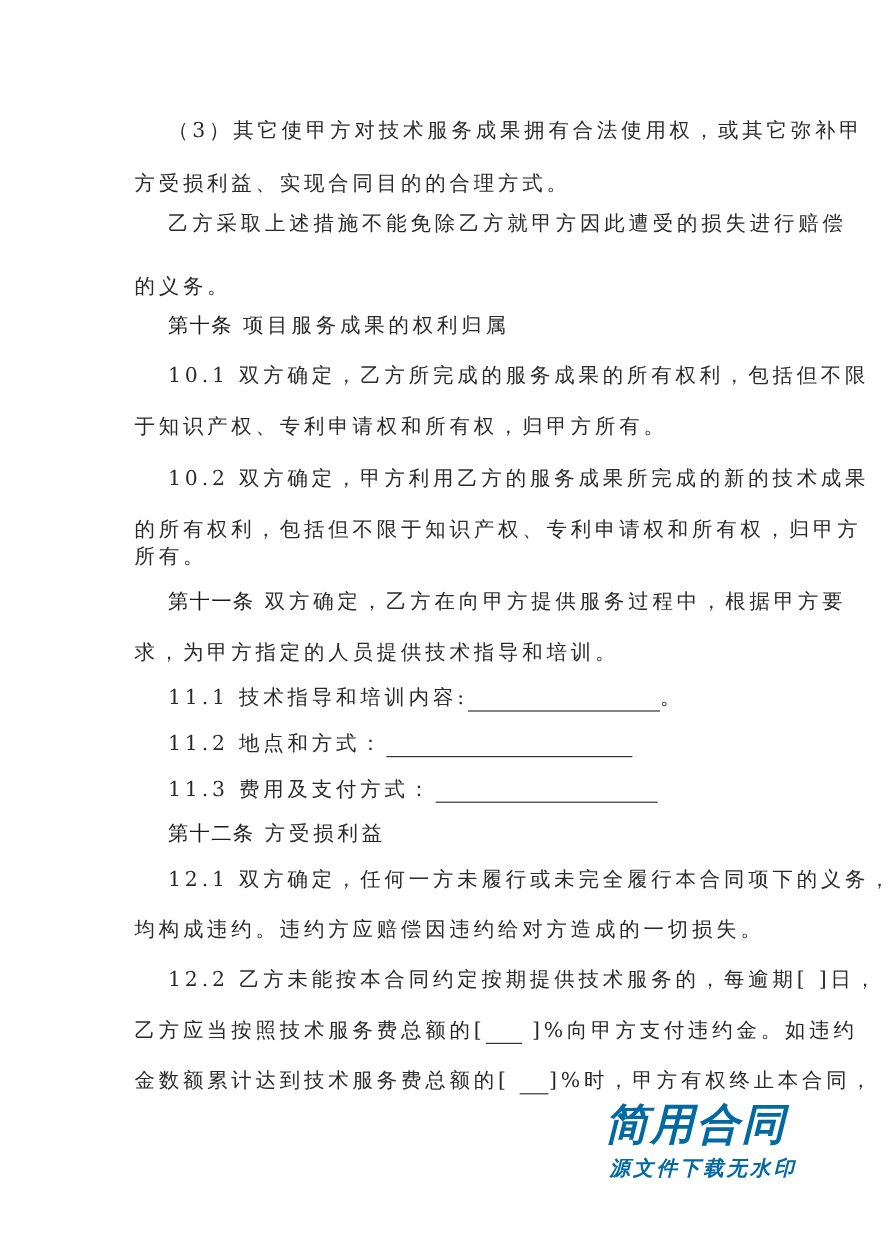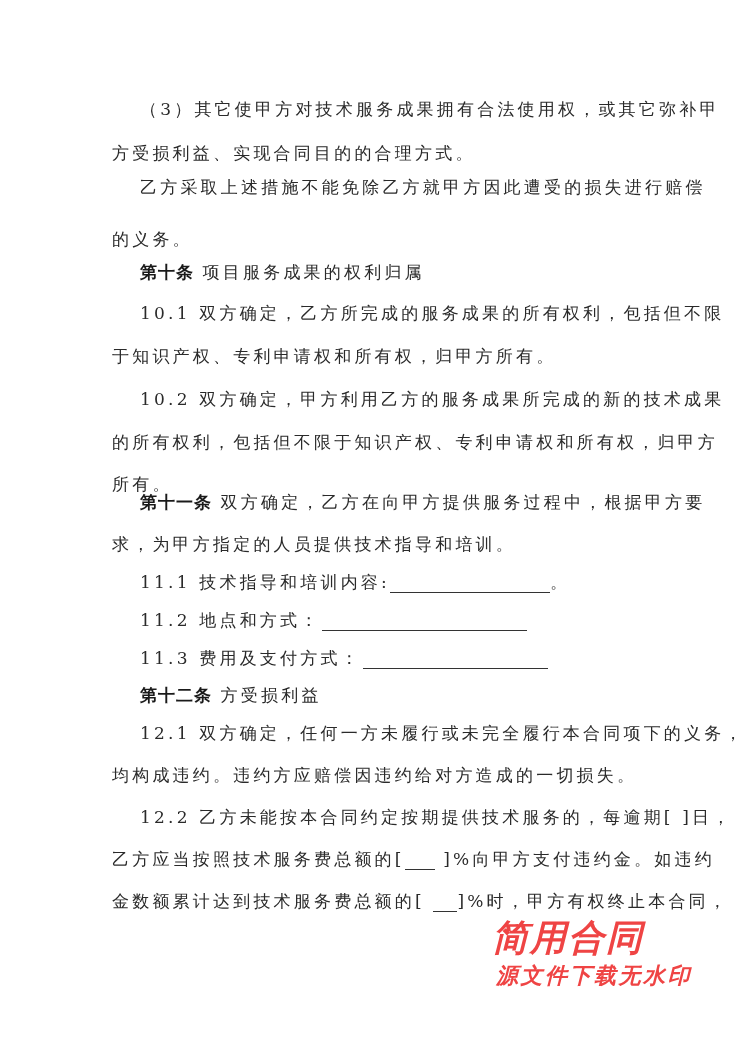--- a/index.html
+++ b/index.html
@@ -26,78 +26,79 @@
       left: 112px;
       width: 520px;
       font-size: 17px;
       line-height: 22px;
       letter-spacing: 3.2px;
       white-space: nowrap;
     }
     .line.indent { left: 140px; }
     .bold {
       font-family: "DejaVu Sans", "Liberation Sans", sans-serif;
-      font-weight: bold;
+      font-weight: normal;
       letter-spacing: 1px;
       color: #1a1a1a;
     }
     .blank {
       display: inline-block;
       border-bottom: 1.3px solid #333;
       height: 18px;
       vertical-align: bottom;
     }
     .bracket-blank {
       display: inline-block;
       border-bottom: 1.3px solid #333;
       height: 16px;
       vertical-align: bottom;
     }
     .watermark {
       position: absolute;
-      left: 492px;
+      left: 504px;
       top: 918px;
-      color: #ef4444;
+      color: #0369a1;
       font-family: "DejaVu Sans", "Liberation Sans", sans-serif;
       font-style: italic;
       font-weight: bold;
       user-select: none;
     }
     .watermark .wm-title {
       font-size: 36px;
       letter-spacing: 2px;
       line-height: 40px;
     }
     .watermark .wm-sub {
-      font-size: 22px;
+      font-size: 17px;
       letter-spacing: 2.5px;
       line-height: 24px;
       margin-top: 6px;
       margin-left: 4px;
+      font-family: Liberation Mono, monospace;
     }
   </style>
 </head>
 <body>
 
 <div class="page">
 
   <div class="line indent" style="top:98px;">（3）其它使甲方对技术服务成果拥有合法使用权，或其它弥补甲</div>
   <div class="line" style="top:142px;">方受损利益、实现合同目的的合理方式。</div>
 
   <div class="line indent" style="top:176px;">乙方采取上述措施不能免除乙方就甲方因此遭受的损失进行赔偿</div>
   <div class="line" style="top:228px;">的义务。</div>
 
   <div class="line indent" style="top:261px;">
     <span class="bold">第十条</span><span> 项目服务成果的权利归属</span>
   </div>
   <div class="line indent" style="top:302px;">10.1 双方确定，乙方所完成的服务成果的所有权利，包括但不限</div>
   <div class="line" style="top:345px;">于知识产权、专利申请权和所有权，归甲方所有。</div>
   <div class="line indent" style="top:388px;">10.2 双方确定，甲方利用乙方的服务成果所完成的新的技术成果</div>
   <div class="line" style="top:431px;">的所有权利，包括但不限于知识产权、专利申请权和所有权，归甲方</div>
-  <div class="line" style="top:453px; margin-top:20px;">所有。</div>
+  <div class="line" style="top:453px; ">所有。</div>
 
   <div class="line indent" style="top:491px;">
     <span class="bold">第十一条</span><span> 双方确定，乙方在向甲方提供服务过程中，根据甲方要</span>
   </div>
   <div class="line" style="top:533px;">求，为甲方指定的人员提供技术指导和培训。</div>
 
   <div class="line indent" style="top:571px;">
     <span>11.1 技术指导和培训内容:</span><span class="blank" style="width:160px;"></span><span>。</span>
   </div>
   <div class="line indent" style="top:609px;">

